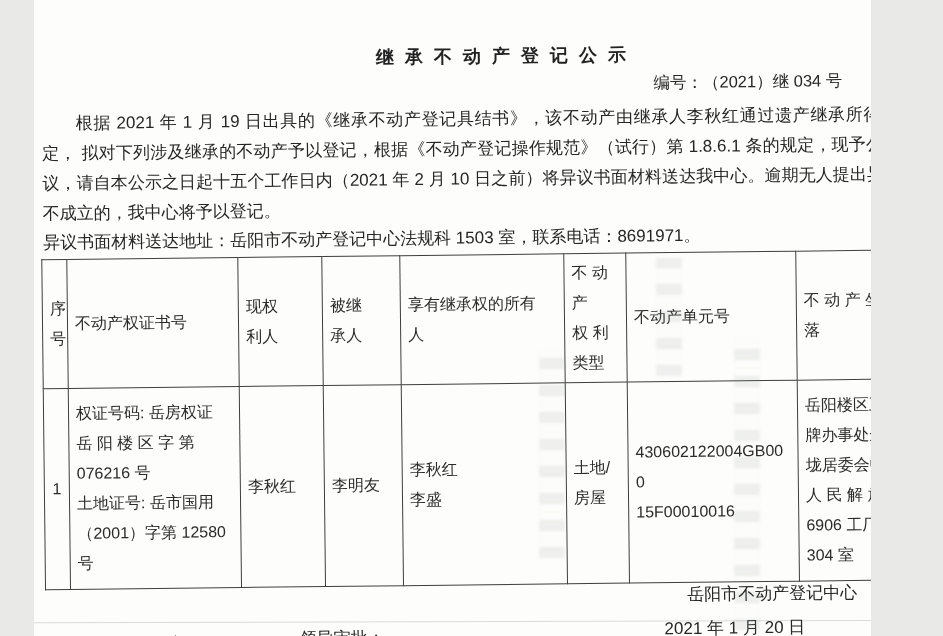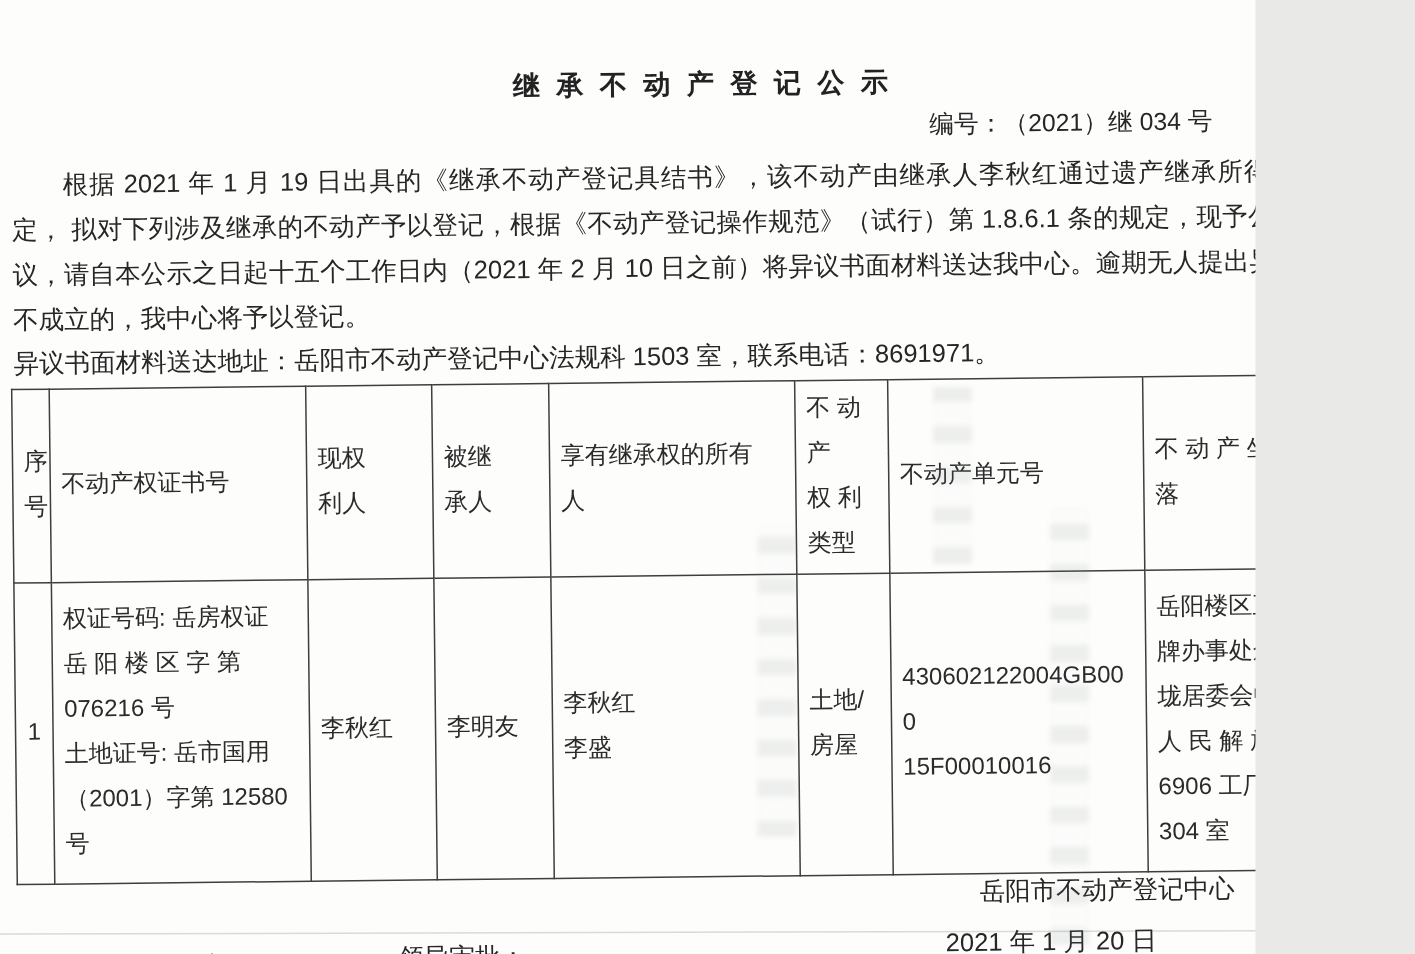--- a/index.html
+++ b/index.html
@@ -3,20 +3,21 @@
 <meta charset="utf-8">
 <style>
   html,body{margin:0;padding:0;background:#e9e9e7;}
   .page{
     position:relative;
     width:837px;height:636px;
     background:#fdfdfc;
     overflow:hidden;
     font-family:"Liberation Sans","DejaVu Sans",sans-serif;
     color:#262626;
+    margin-left:34px;
   }
   .sheet{
     position:absolute;left:0;top:0;width:943px;
     transform:rotate(-0.65deg);
     transform-origin:470px 320px;
   }
   .title{
     text-align:center;
     font-size:18px;font-weight:bold;
     letter-spacing:3px;

